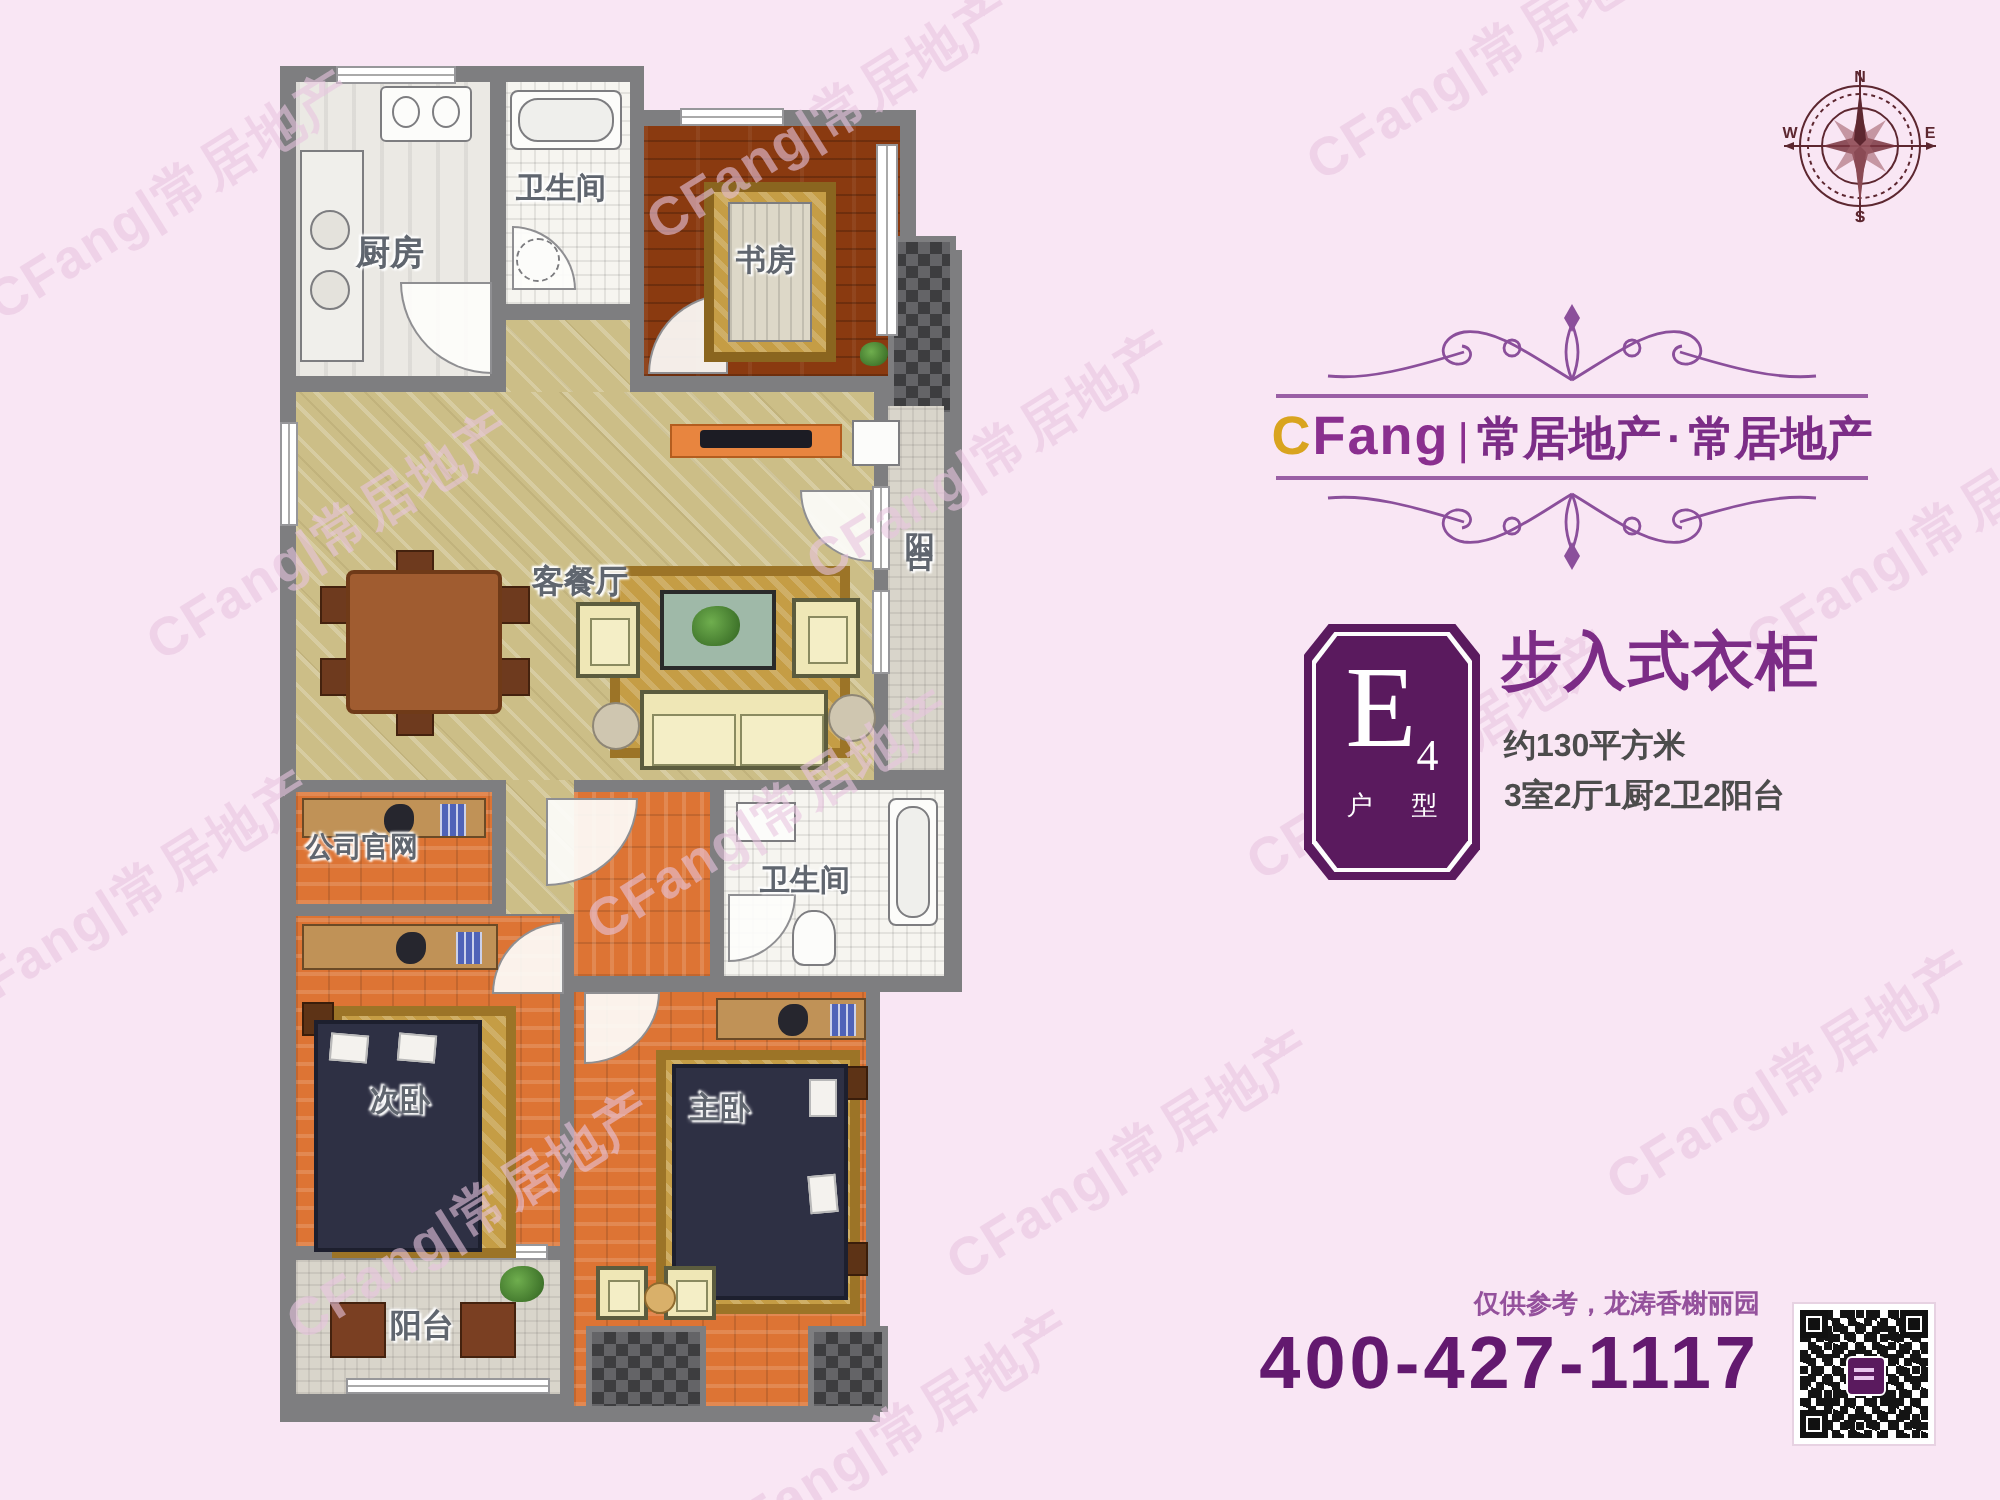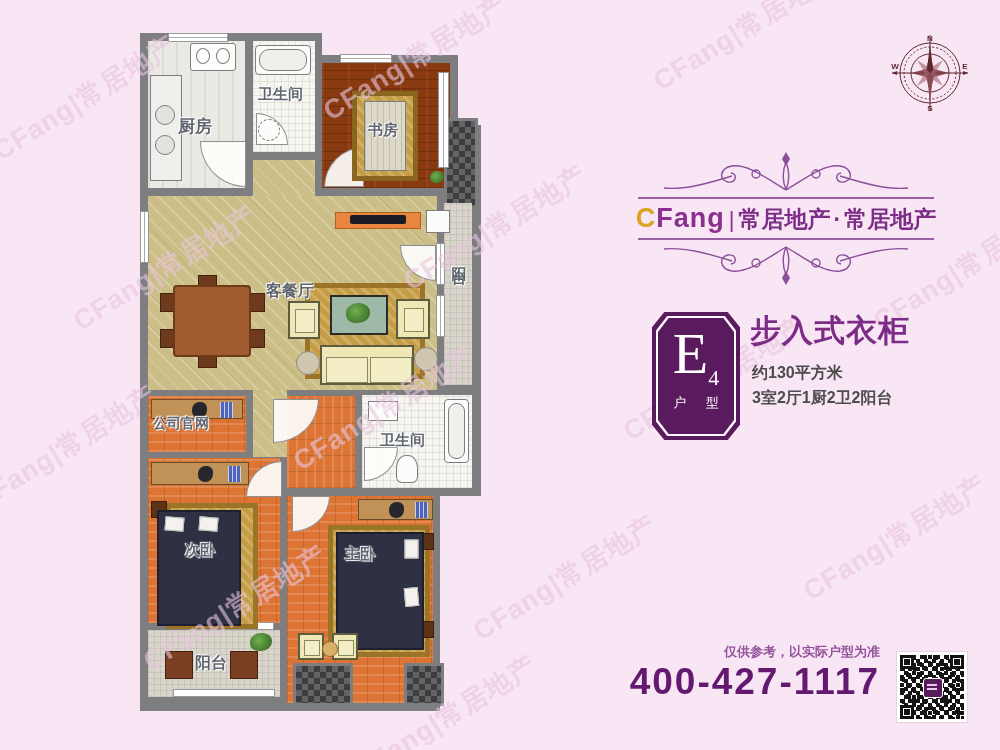--- a/index.html
+++ b/index.html
@@ -300,21 +300,21 @@
   <div class="badge-i octo">
     <span class="badge-letter">E</span><span class="badge-num">4</span>
     <span class="badge-cap">户 型</span>
   </div>
 </div>
 <div id="unit-title">步入式衣柜</div>
 <div id="unit-area">约130平方米</div>
 <div id="unit-rooms">3室2厅1厨2卫2阳台</div>
 
 <div id="contact">
-  <div id="disclaimer">仅供参考，以实际户型为准</div>
+  <div id="disclaimer">仅供参考，龙涛香榭丽园</div>
   <div id="phone">400-427-1117</div>
 </div>
 
 <div id="qr">
   <div id="qr-noise"></div>
   <div class="finder" style="left:3px;top:3px;"></div>
   <div class="finder" style="right:3px;top:3px;"></div>
   <div class="finder" style="left:3px;bottom:3px;"></div>
   <div id="qr-logo"></div>
 </div>

